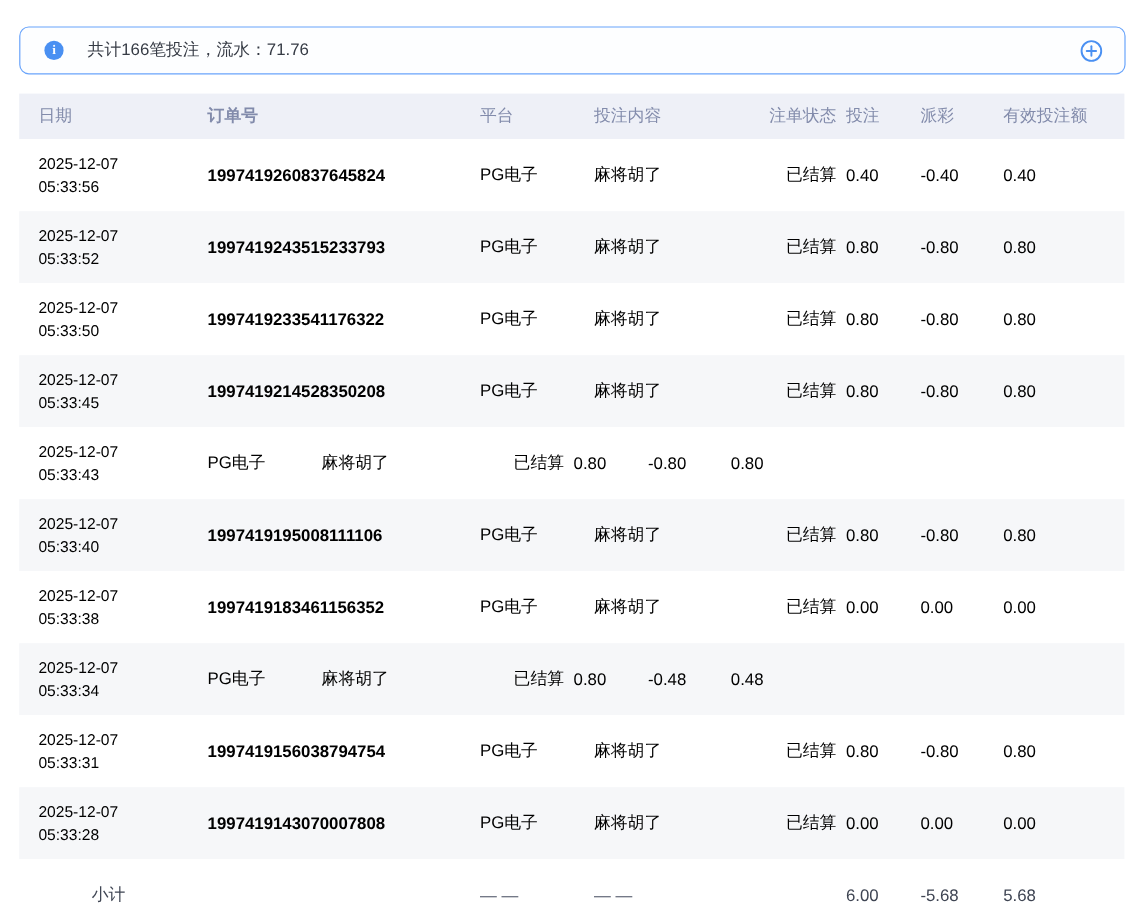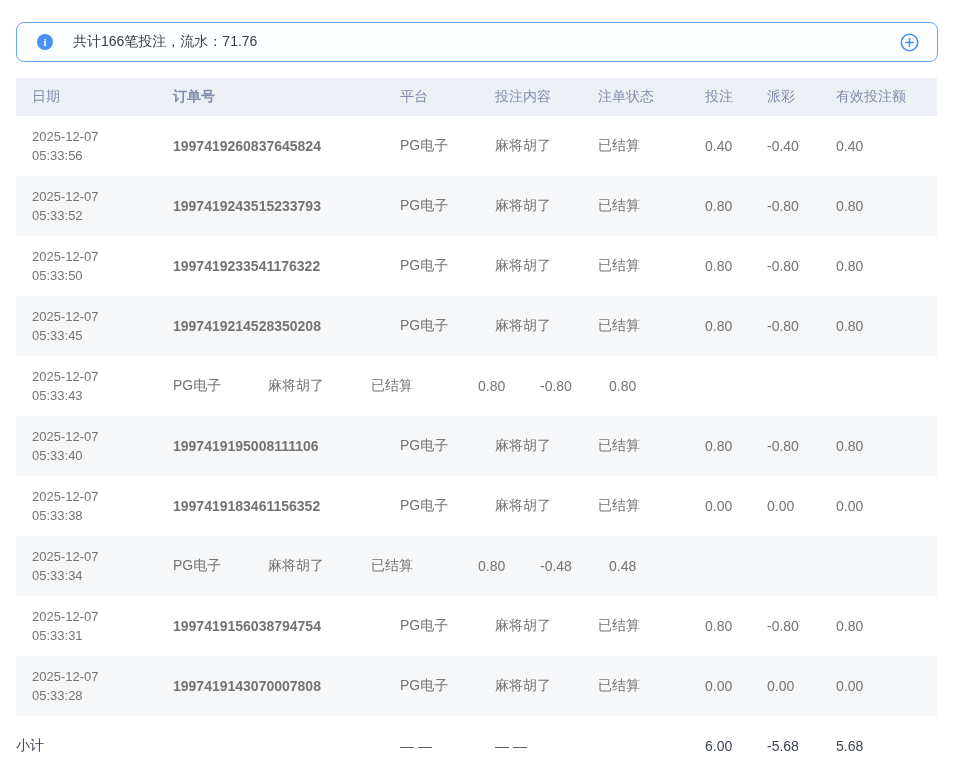--- a/index.html
+++ b/index.html
@@ -74,38 +74,38 @@
     height: 38px;
     background: #eef0f7;
     color: #828bab;
     font-size: 14px;
   }
   .trow {
     display: flex;
     align-items: center;
     height: 60px;
     background: #ffffff;
-    color: #737373;
+    color: #000000;
     font-size: 14px;
   }
   .trow.alt { background: #f6f7f9; }
   .trow.tfoot { background: #ffffff; color: #3f4553; }
 
   .cell { box-sizing: border-box; padding-left: 8px; }
   .c1 { flex: 0 0 149px; padding-left: 16px; }
   .c2 { flex: 0 0 227px; font-weight: bold; }
   .c3 { flex: 0 0 85px; }
   .c4 { flex: 0 0 103px; margin-left: 10px; }
-  .c5 { flex: 0 0 107px; }
+  .c5 { flex: 0 0 107px; text-align: right; }
   .c6 { flex: 0 0 62px; }
   .c7 { flex: 0 0 65px; }
   .c8 { flex: 0 0 123px; padding-left: 12px; }
 
   .date-cell { font-size: 13px; line-height: 19px; }
-  .tfoot .c1 { padding-left: 0; text-align: left; }
+  .tfoot .c1 { padding-left: 0; text-align: center; }
   .dash { color: #5a6070; }
 </style>
 </head>
 <body>
 
 <div class="alert">
   <span class="info-badge">i</span>
   <span class="alert-text">共计166笔投注，流水：71.76</span>
   <button class="expand-btn">
     <svg width="19" height="19" viewBox="0 0 19 19">

